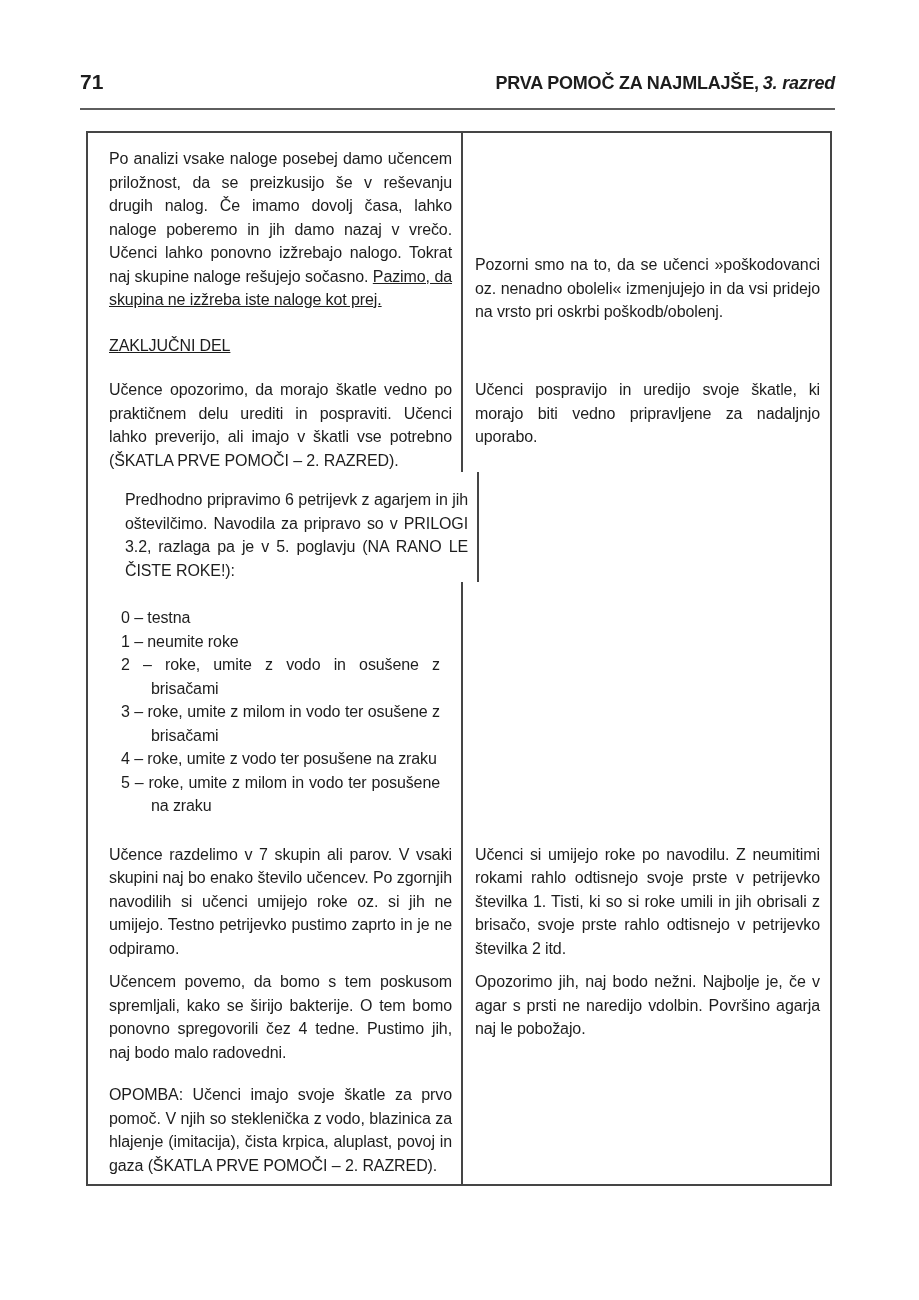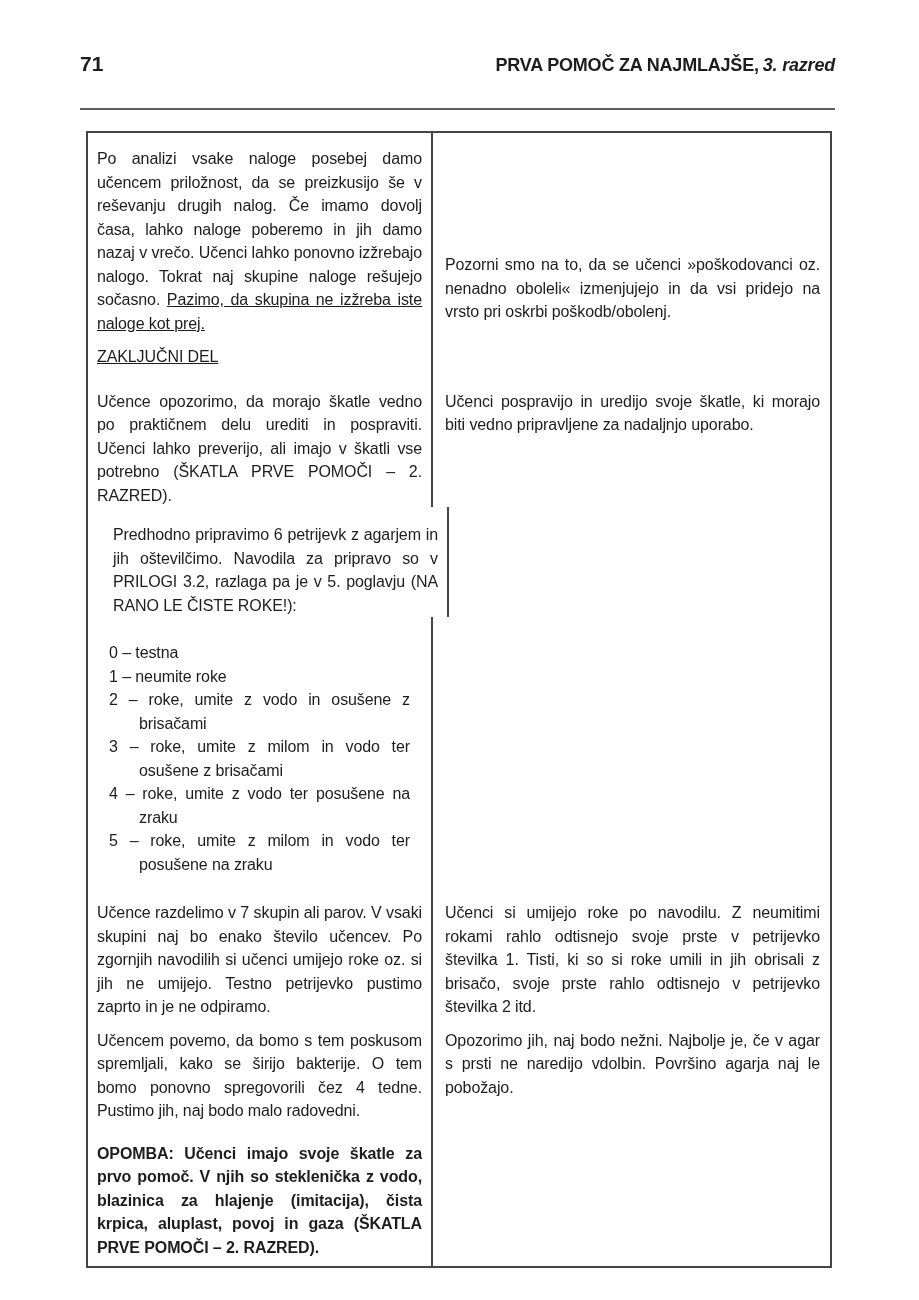--- a/index.html
+++ b/index.html
@@ -4,57 +4,57 @@
 <style>
   html,body{margin:0;padding:0;background:#ffffff;}
   body{
     width:919px;height:1300px;position:relative;overflow:hidden;
     font-family:"Liberation Sans",sans-serif;
     color:#1d1d1d;
     -webkit-font-smoothing:antialiased;
   }
   
   .page-header{
-    position:absolute;left:80px;top:52px;width:755px;
+    position:absolute;left:80px;top:70px;width:755px;
     display:flex;justify-content:space-between;align-items:baseline;
   }
   .page-number{font-size:21px;font-weight:bold;letter-spacing:0;}
   .header-title{font-size:18px;font-weight:bold;letter-spacing:-0.2px;white-space:nowrap;text-align:center;}
   .header-title .italic{font-style:italic;margin-left:4px;}
   .header-rule{
     position:absolute;left:80px;top:108px;width:755px;height:0;
     border-top:2px solid #5e5e5e;
   }
   
   .worksheet{
     position:absolute;left:86px;top:131px;width:746px;
     border:2px solid #454545;box-sizing:border-box;
     background:#ffffff;
   }
   .row{display:flex;align-items:stretch;}
   .cell{box-sizing:border-box;font-size:16px;line-height:23.5px;letter-spacing:-0.1px;}
-  .cell-left{width:345px;border-right:2px solid #454545;padding-left:9px;padding-right:9px;}
+  .cell-left{width:375px;border-right:2px solid #454545;padding-left:21px;padding-right:9px;}
   .cell-right{flex:1;padding-left:12px;padding-right:10px;}
   .cell p{margin:0;text-align:justify;}
   .u{text-decoration:underline;}
   .heading{text-decoration:underline;text-align:left !important;}
   ul.numlist{list-style:none;margin:12px;padding:0;}
   ul.numlist li{
     margin:0;padding-left:30px;text-indent:-30px;text-align:justify;
   }
   
   .row1 .cell{padding-top:14px;}
   .row1 .cell-right{padding-top:120px;}
   .row2 .cell{padding-top:10px;}
   .row3 .cell{padding-top:21px;}
   .row4 .cell{padding-top:16px;margin-left:16px;}
   .row5 .cell{padding-top:12px;}
   .row6 .cell{padding-top:13px;}
   .row7 .cell{padding-top:10px;}
-  .row8 .cell{padding-top:19px;padding-bottom:7px;font-weight:bold;}
+  .row8 .cell{padding-top:19px;padding-bottom:7px;}
 </style>
 </head>
 <body>
 
 <div class="page-header">
   <span class="page-number">71</span>
   <span class="header-title"><span>PRVA POMOČ ZA NAJMLAJŠE,</span><span class="italic">3. razred</span></span>
 </div>
 <div class="header-rule"></div>
 

